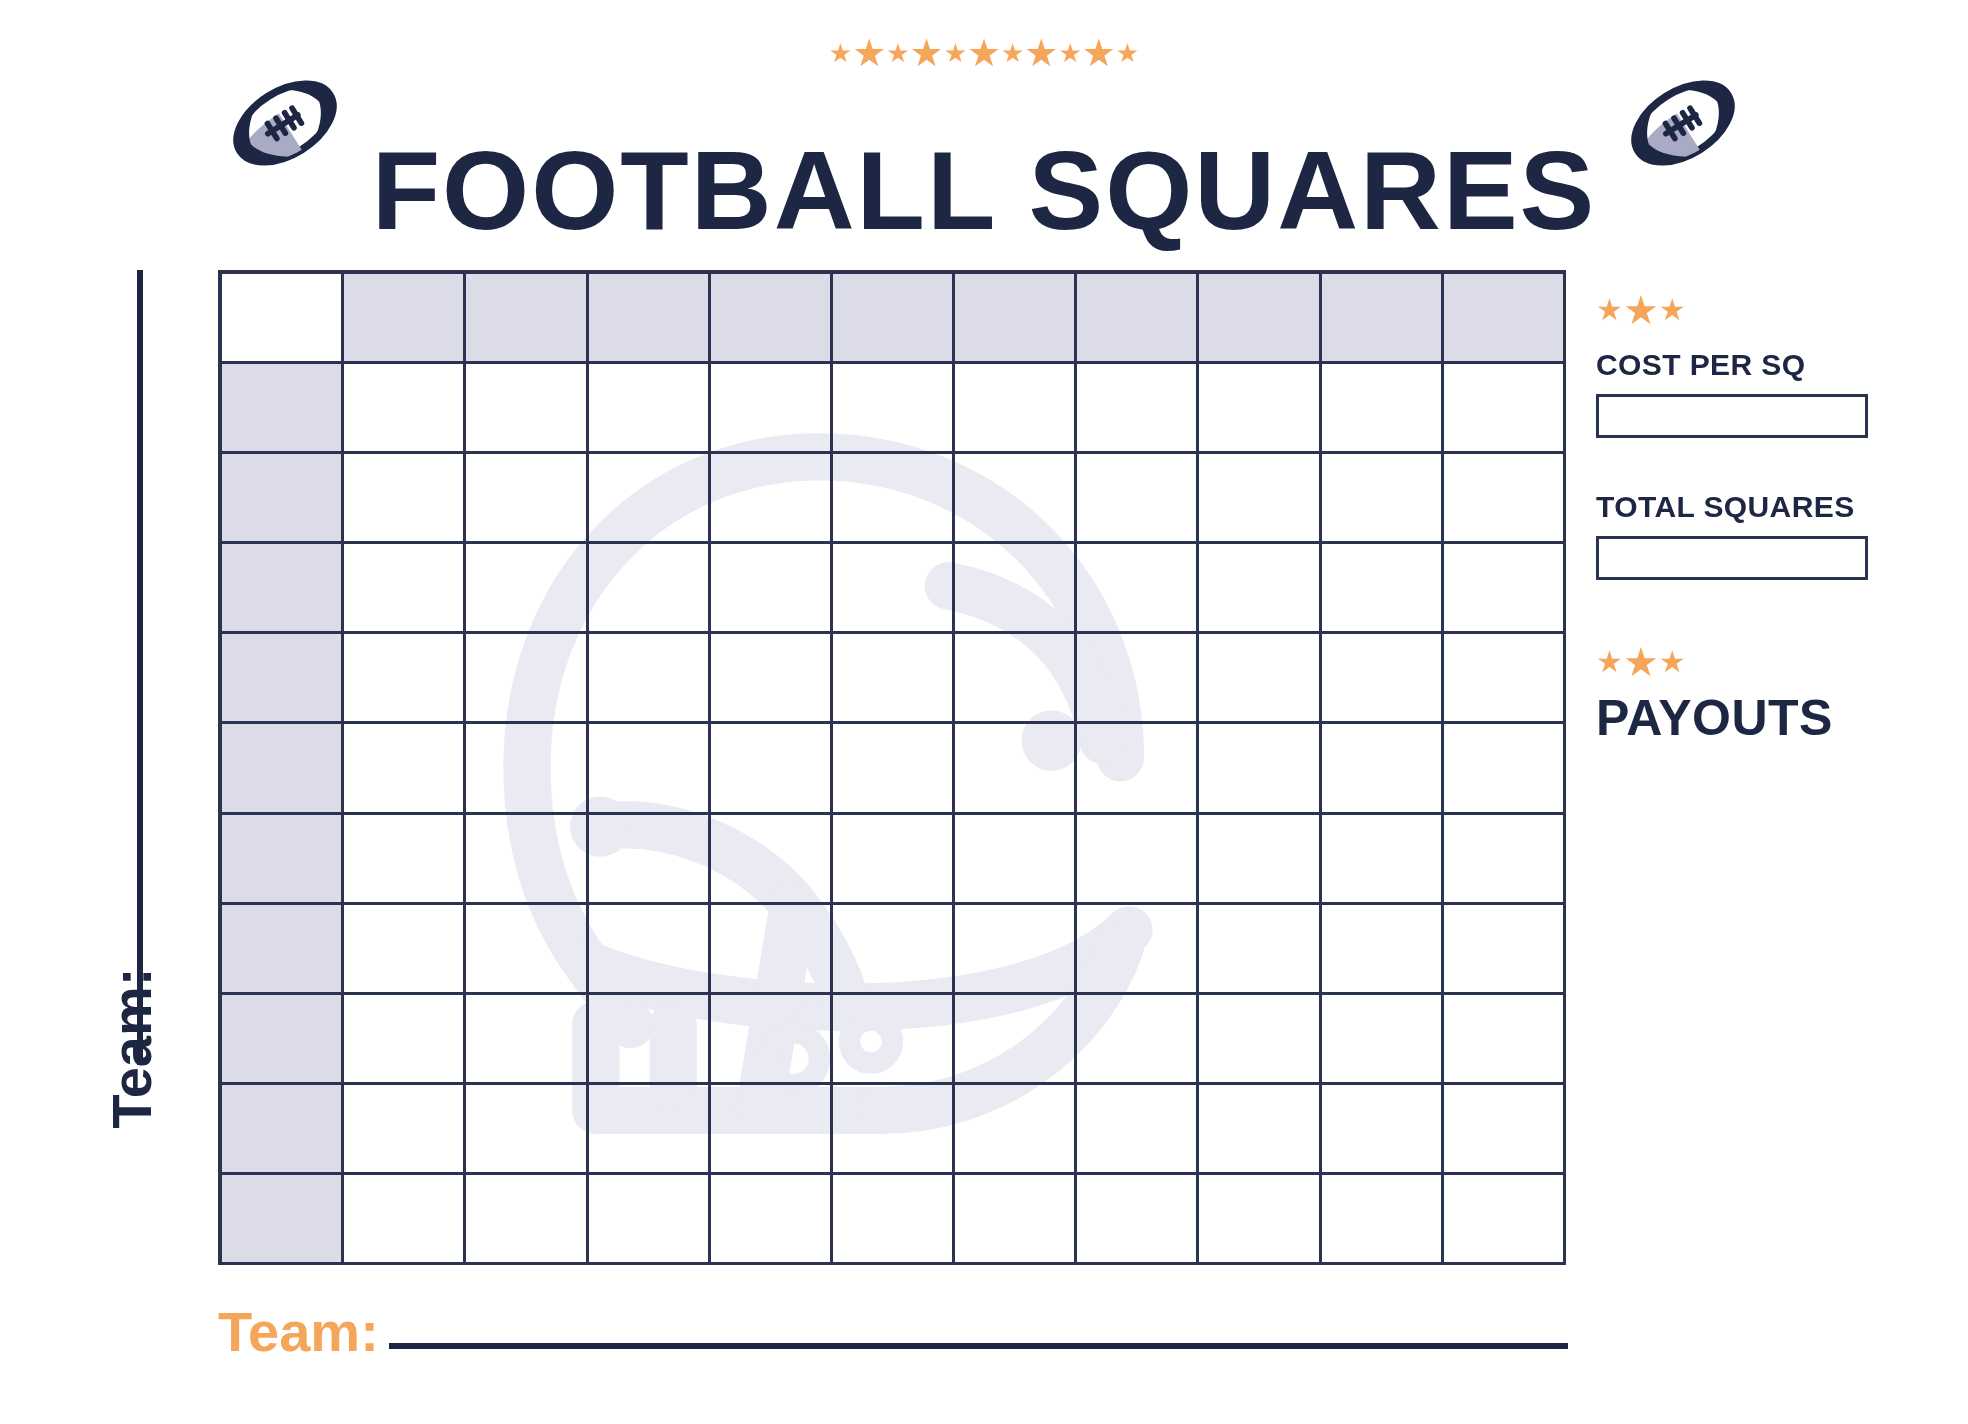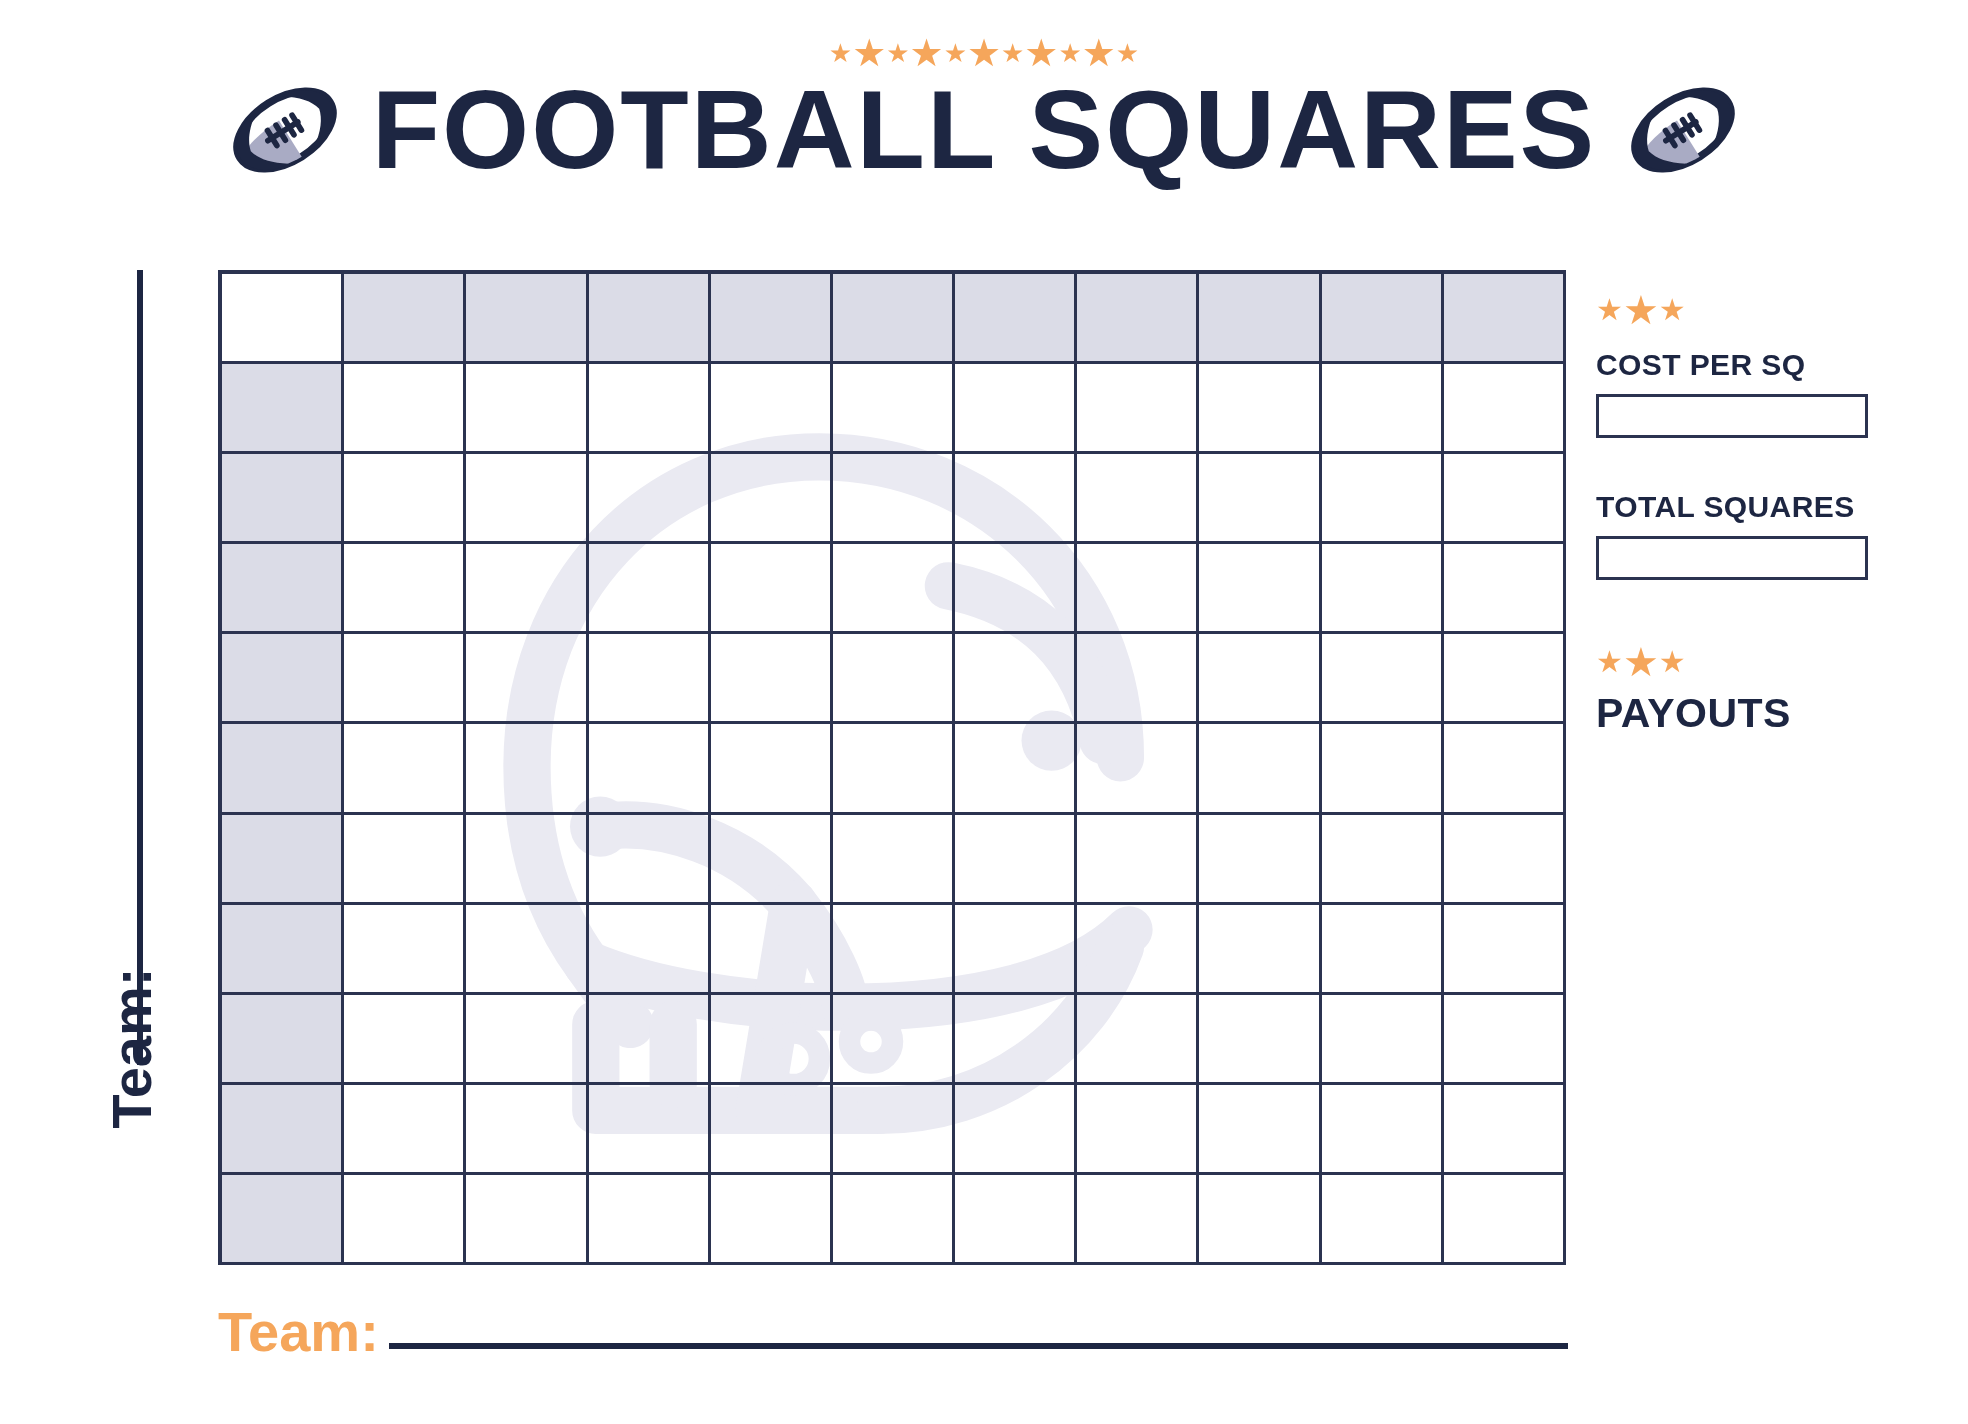--- a/index.html
+++ b/index.html
@@ -42,21 +42,21 @@
   #star-row .star.sm { font-size: 26px; }
   #star-row .star.lg { font-size: 38px; }
 
   #title-row {
     position: absolute;
     top: 60px;
     left: 0;
     width: 1968px;
     height: 140px;
     display: flex;
-    align-items: center;
+    align-items: flex-start;
     justify-content: center;
     gap: 24px;
   }
   #page-title {
     font-family: "Liberation Sans", sans-serif;
     font-size: 112px;
     font-weight: 700;
     letter-spacing: 2px;
     color: #1d2642;
     white-space: nowrap;
@@ -204,21 +204,21 @@
     width: 272px;
     height: 44px;
     border: 3px solid #2b3350;
     background: #ffffff;
   }
   #cost-block { margin-bottom: 52px; }
   #payout-block { margin-bottom: 0; }
 
   #payouts-stars { margin-top: 62px; margin-bottom: 10px; }
   #payouts-title {
-    font-size: 41px;
+    font-size: 50px;
     font-weight: 700;
     color: #1d2642;
     letter-spacing: 0.5px;
     line-height: 1.05;
     margin-bottom: 8px;
   }
   .quarter-block { margin-bottom: 20px; }
   .quarter-label {
     font-size: 29px;
     font-weight: 700;

